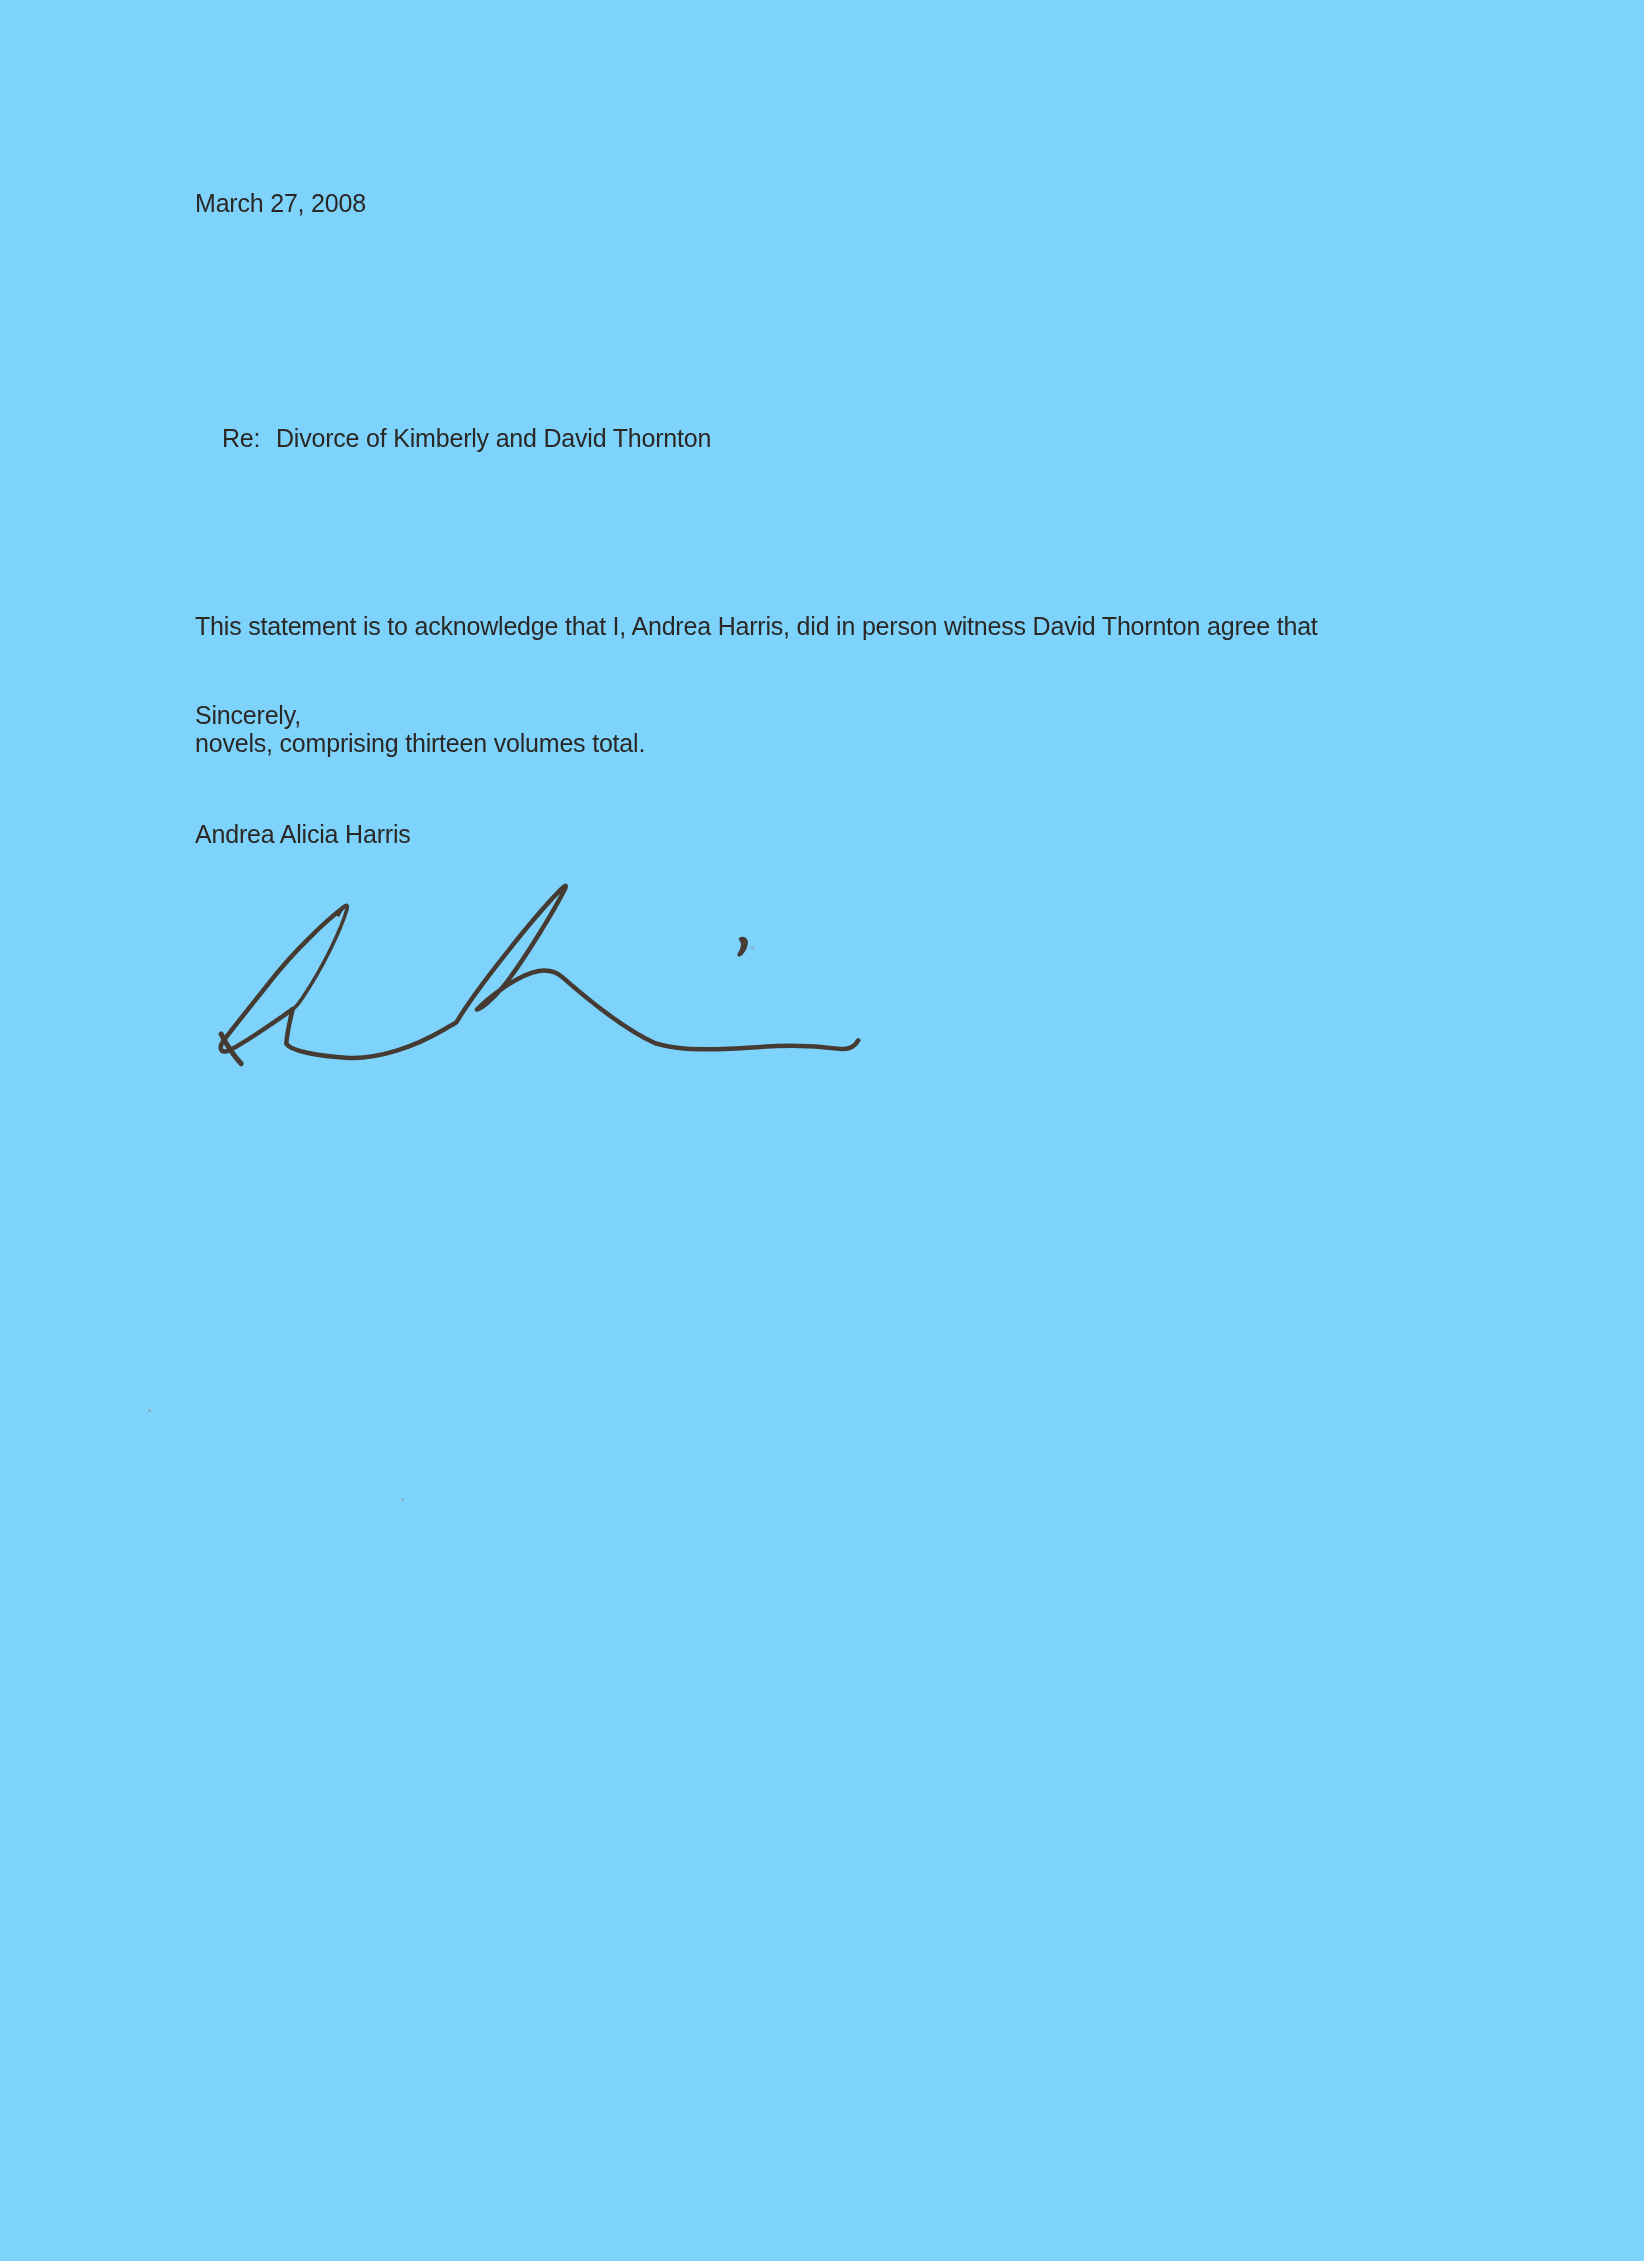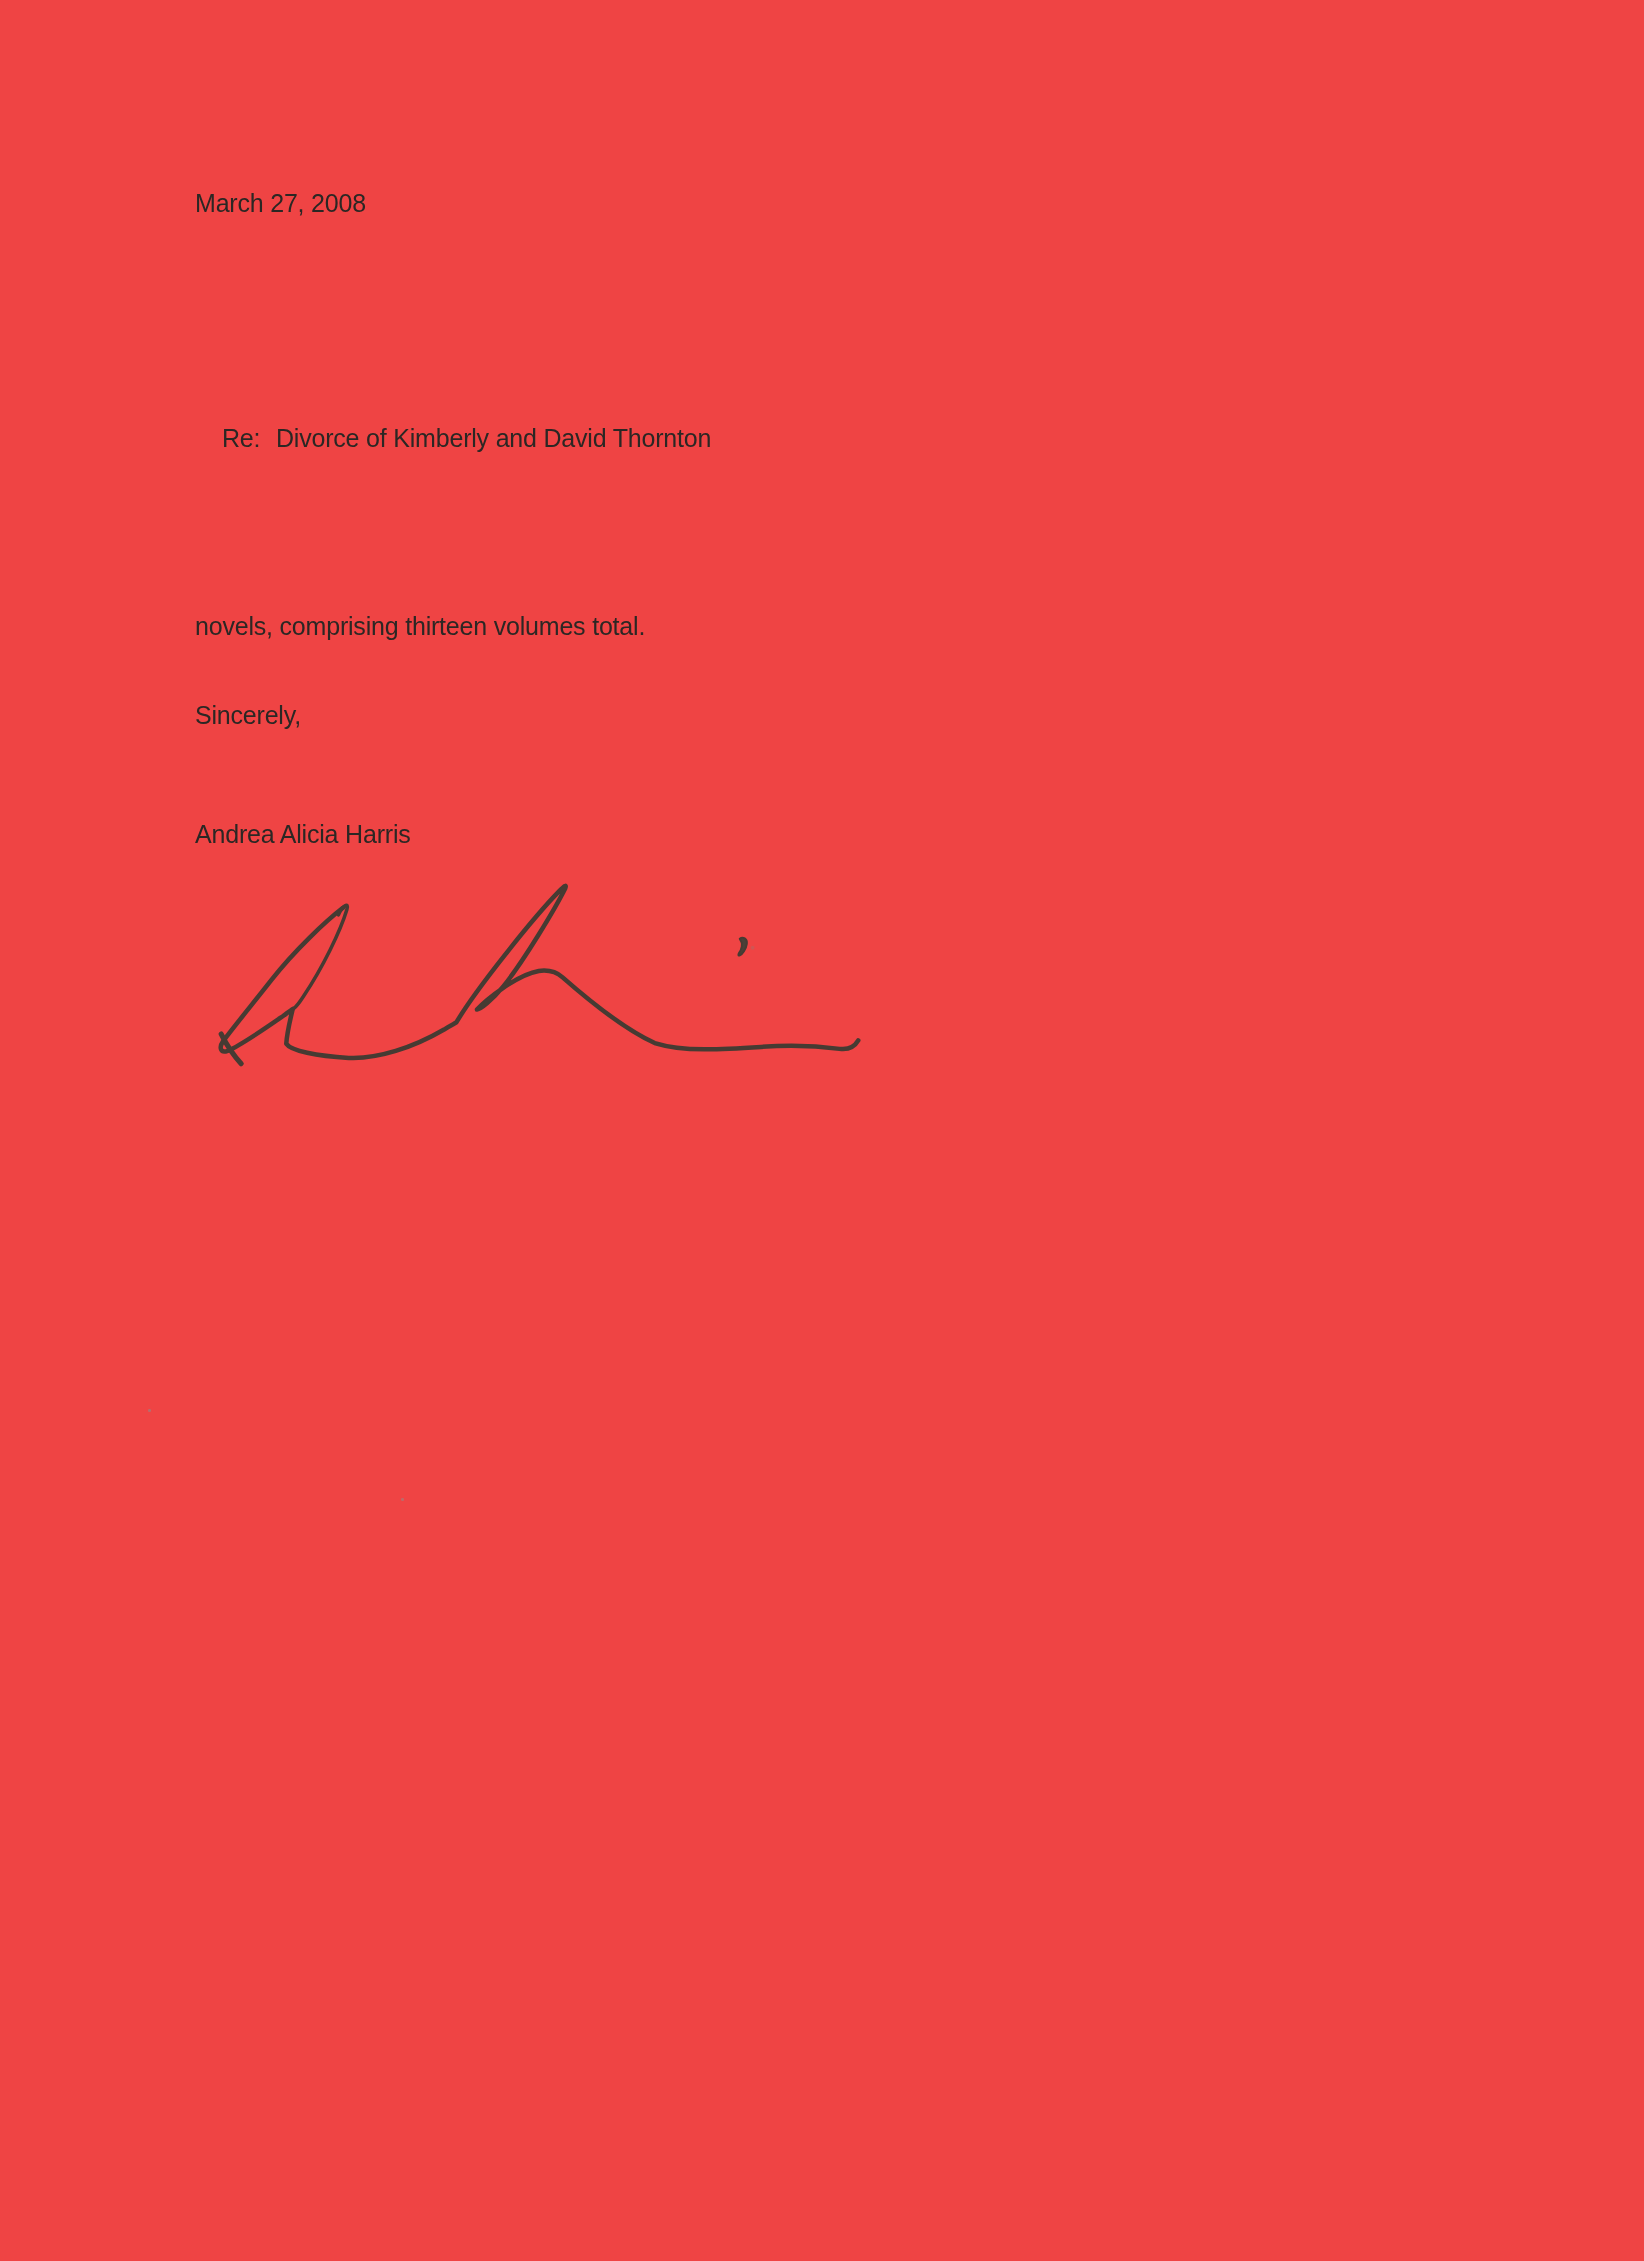--- a/index.html
+++ b/index.html
@@ -4,21 +4,21 @@
 <style>
   html, body {
     margin: 0;
     padding: 0;
     background: #ffffff;
   }
   .page {
     position: relative;
     width: 1644px;
     height: 2261px;
-    background: #ef4444;
+    background: #7dd3fc;
     overflow: hidden;
     font-family: "Liberation Sans", sans-serif;
   }
   .textline {
     position: absolute;
     left: 195px;
     font-size: 25px;
     line-height: 39px;
     letter-spacing: -0.2px;
     color: #2b2724;
@@ -62,20 +62,21 @@
 <div class="page">
 
   <div class="textline" style="top:184px;">March 27, 2008</div>
 
 
   <div class="textline" style="top:380px;">
     <span class="label">Re:</span><span>Divorce of Kimberly and David Thornton</span>
   </div>
 
   <div class="body-paragraph">
+    <div>This statement is to acknowledge that I, Andrea Harris, did in person witness David Thornton agree that</div>
     <div>novels, comprising thirteen volumes total.</div>
   </div>
 
   <div class="textline" style="top:696px;">Sincerely,</div>
 
   <div class="textline" style="top:815px;">Andrea Alicia Harris</div>
 
   <svg class="signature-svg" viewBox="280 1340 1120 340" aria-hidden="true">
     <g fill="none" stroke="#463b33" stroke-linecap="round" stroke-linejoin="round">
 

